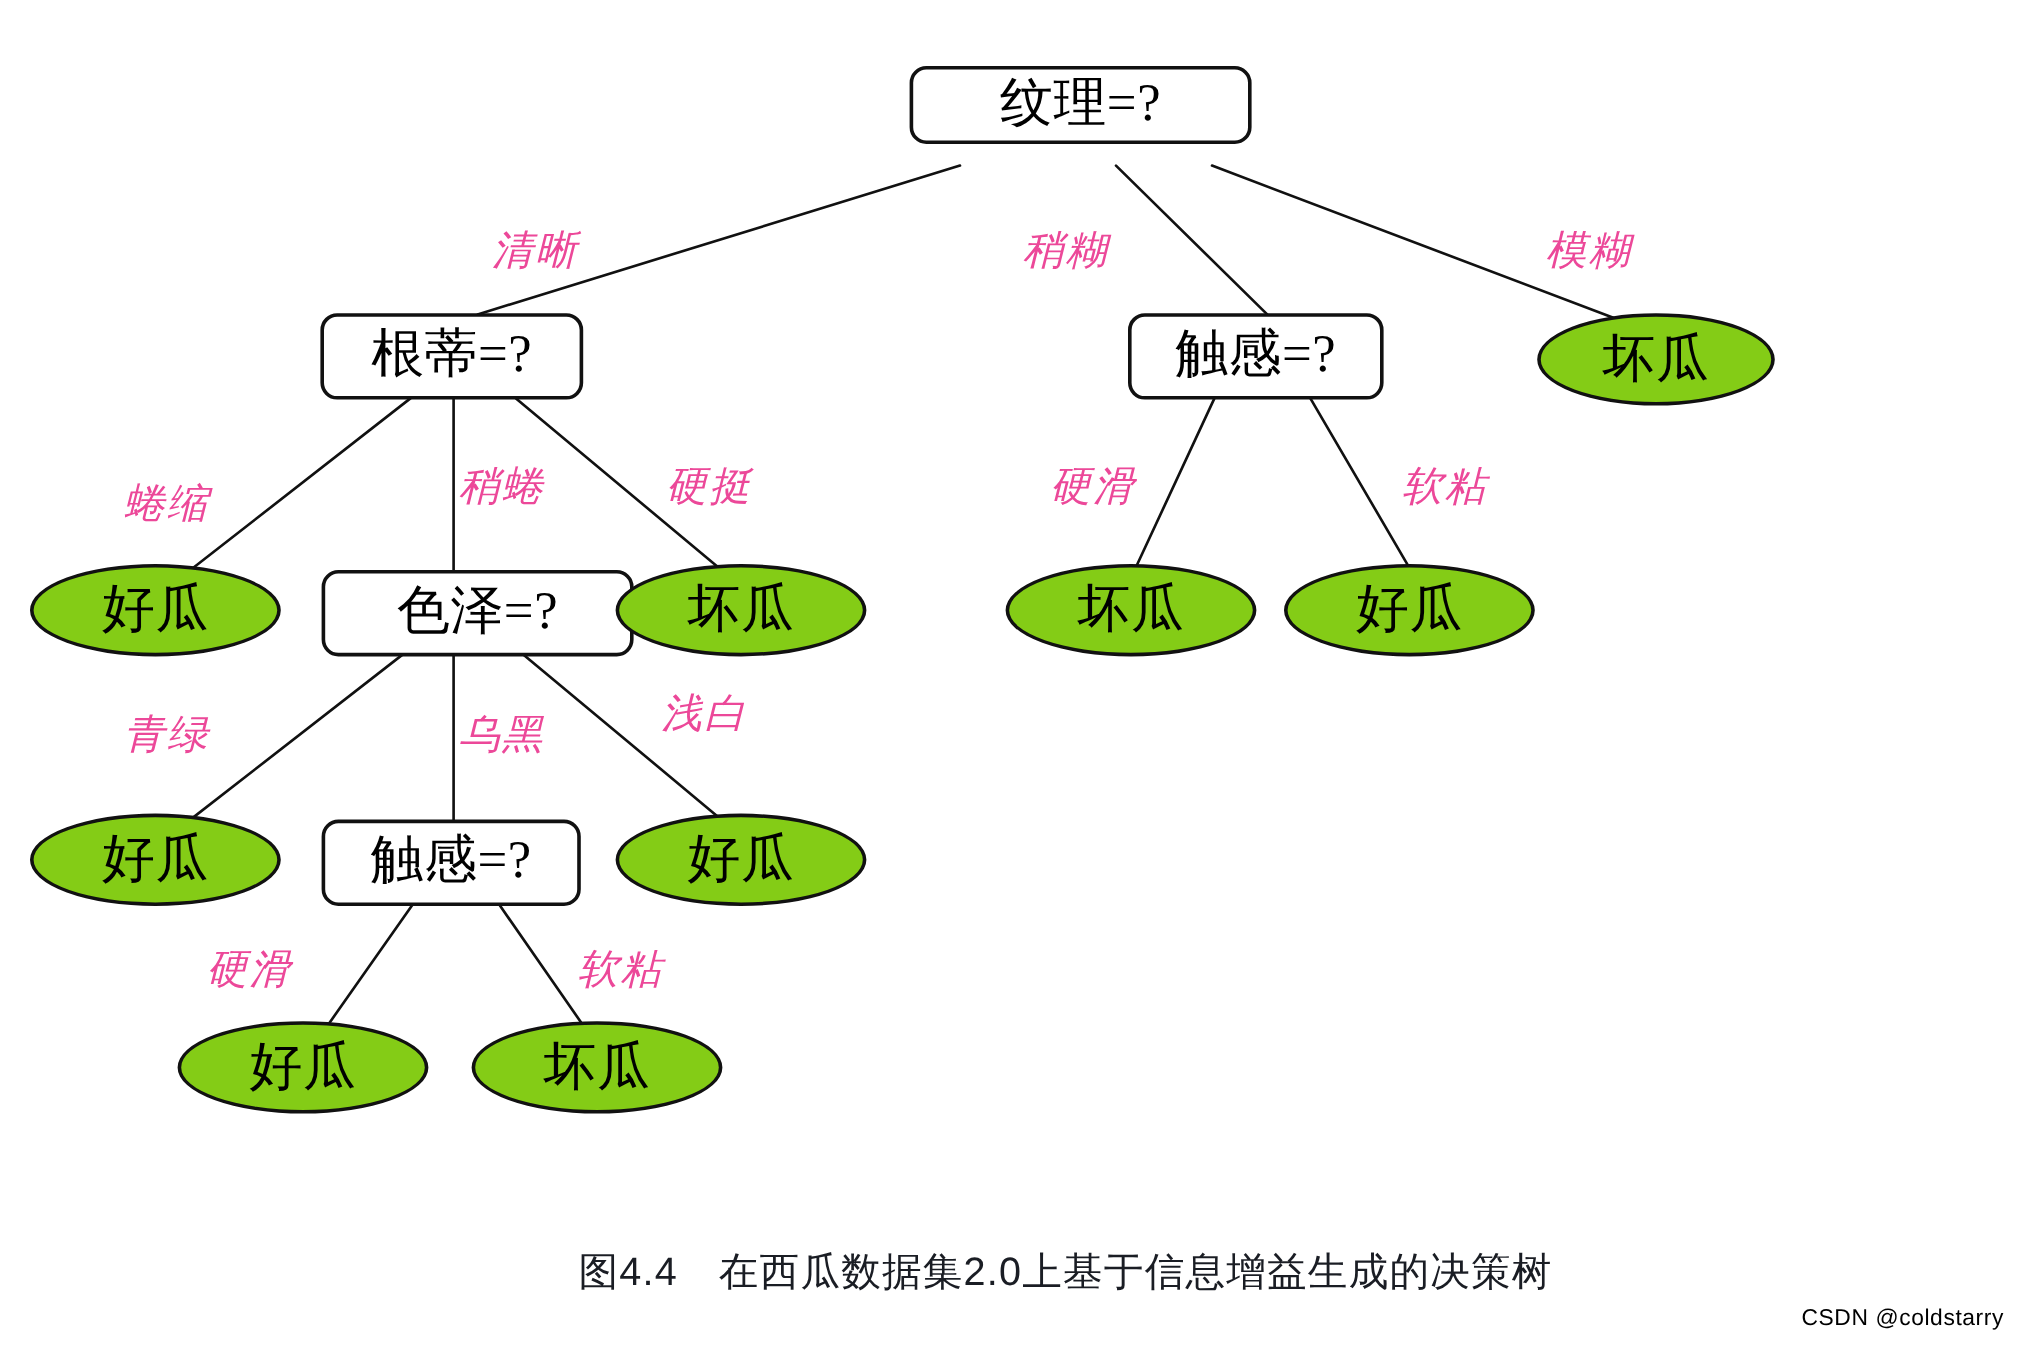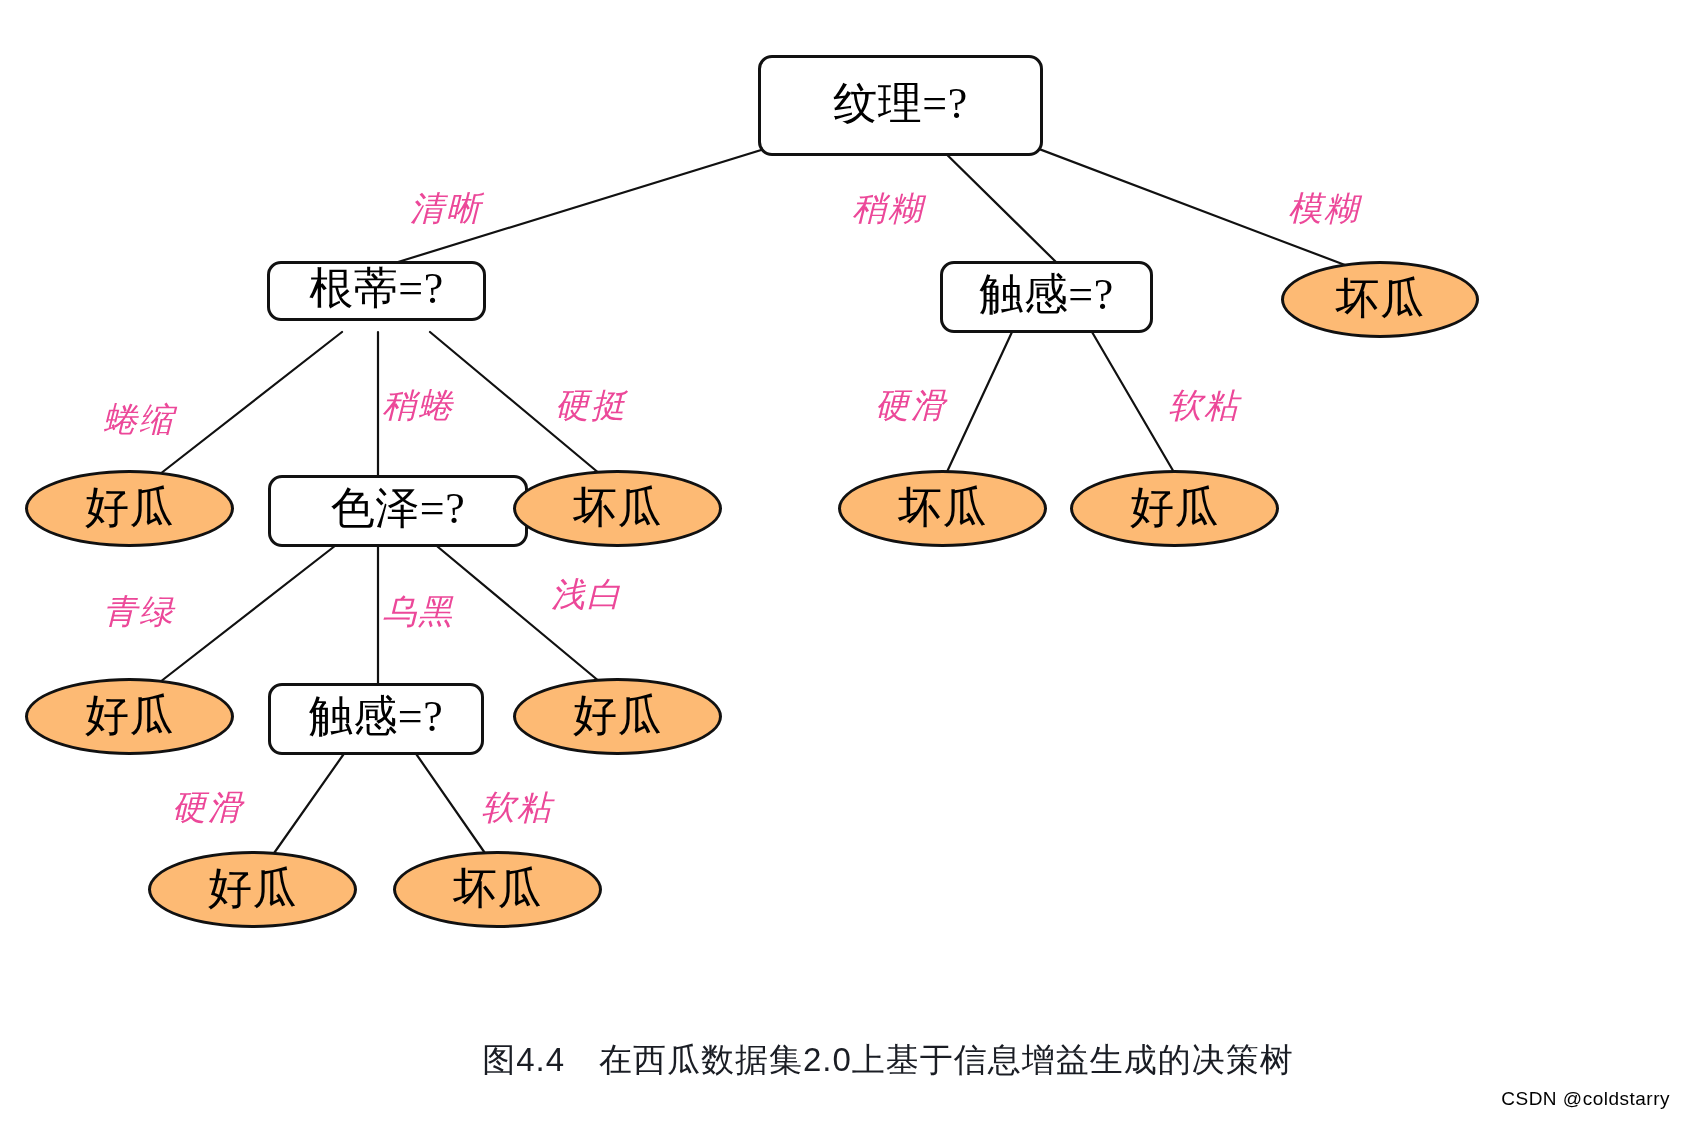--- a/index.html
+++ b/index.html
@@ -39,21 +39,21 @@
     border: 3px solid #111111;
     border-radius: 14px;
     background: #ffffff;
     font-size: 44px;
     line-height: 1;
     padding-bottom: 4px;
   }
   .node.leaf {
     border: 3px solid #111111;
     border-radius: 50%;
-    background: #fdba74;
+    background: #84cc16;
     font-size: 44px;
     line-height: 1;
     padding-bottom: 2px;
   }
   .edge-label {
     position: absolute;
     font-size: 34px;
     color: #ec4899;
     white-space: nowrap;
     font-style: italic;
@@ -103,25 +103,25 @@
       <line x1="432" y1="542" x2="600" y2="682"></line>
 
       <line x1="348" y1="748" x2="272" y2="856"></line>
       <line x1="412" y1="748" x2="487" y2="856"></line>
 
       <line x1="1012" y1="332" x2="946" y2="474"></line>
       <line x1="1092" y1="332" x2="1175" y2="474"></line>
     </g>
   </svg>
 
-  <div class="node internal" style="left:758px; top:55px; width:285px; height:101px;">
+  <div class="node internal" style="left:758px; top:55px; width:285px; height:65px;">
     <span>纹理=?</span>
   </div>
 
-  <div class="node internal" style="left:267px; top:261px; width:219px; height:60px;font-family:Liberation Serif, serif;">
+  <div class="node internal" style="left:267px; top:261px; width:219px; height:72px;font-family:Liberation Serif, serif;">
     <span>根蒂=?</span>
   </div>
 
   <div class="node internal" style="left:940px; top:261px; width:213px; height:72px;">
     <span>触感=?</span>
   </div>
 
   <div class="node leaf" style="left:1281px; top:261px; width:198px; height:77px;">
     <span>坏瓜</span>
   </div>

